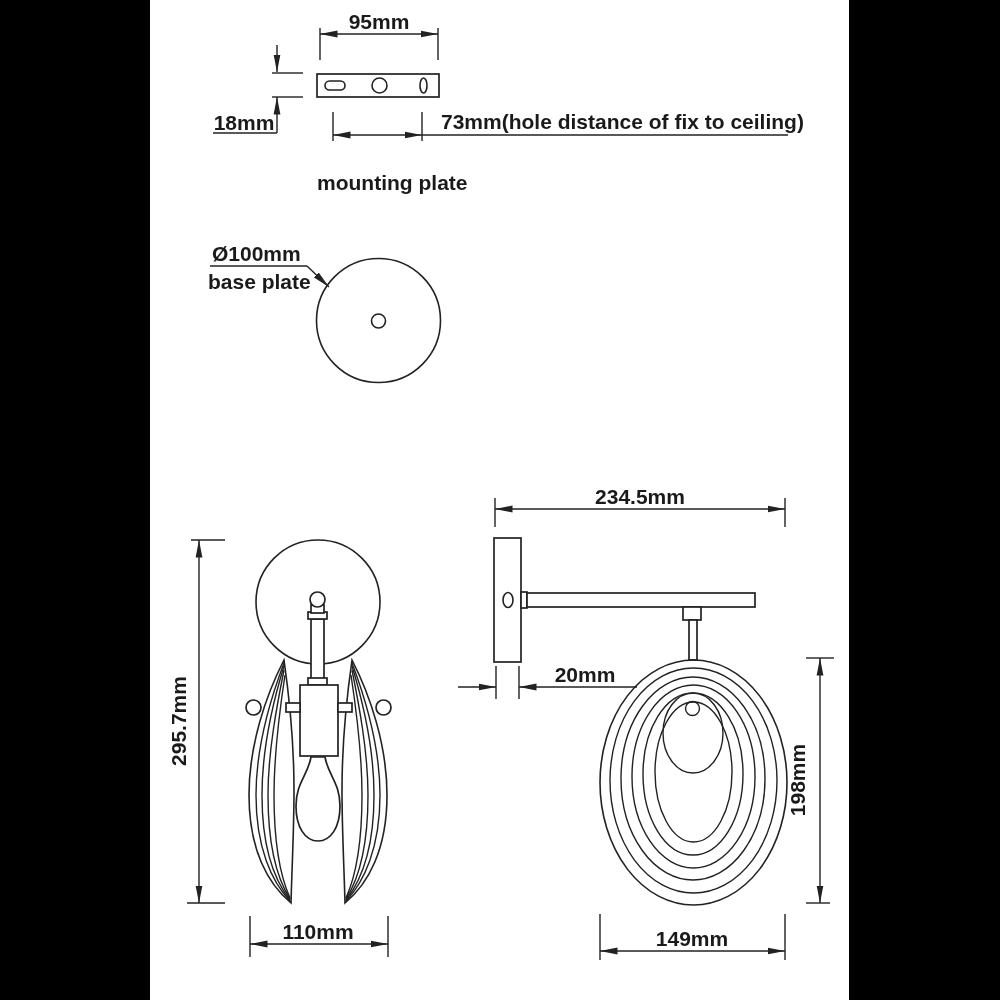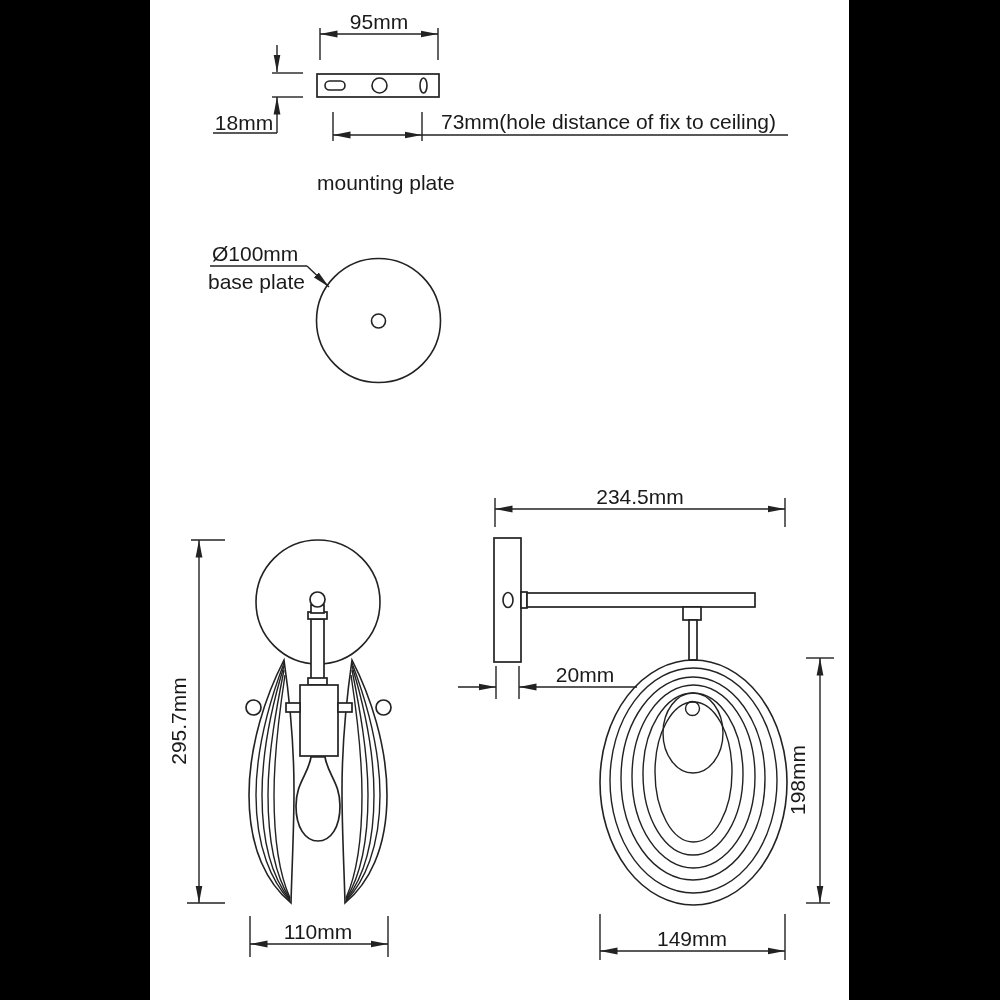--- a/index.html
+++ b/index.html
@@ -1,16 +1,16 @@
 <!DOCTYPE html>
 <html><head>
 <meta charset="utf-8">
 <style>
   html,body{margin:0;padding:0;background:#000;}
-  .stage{position:relative;width:1000px;height:1000px;background:#bef264;overflow:hidden;}
+  .stage{position:relative;width:1000px;height:1000px;background:#bef264;overflow:hidden;font-weight:bold;}
   svg{position:absolute;left:0;top:0;}
   svg text{font-family:"Liberation Sans","DejaVu Sans",sans-serif;font-size:21px;fill:#1a1a1a;}
   .thin{stroke:#222;stroke-width:1.4;fill:none;}
   .solid{stroke:#222;stroke-width:1.7;fill:#fff;}
   .open{stroke:#222;stroke-width:1.6;fill:none;}
 </style>
 </head>
 <body>
 
 <div class="stage">

